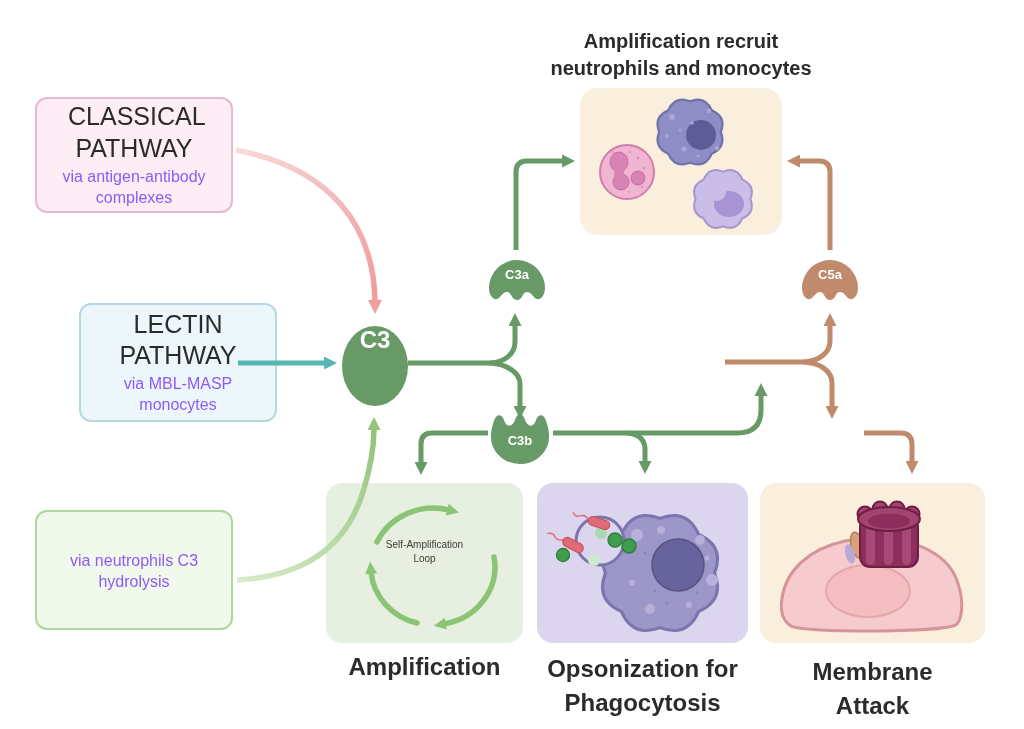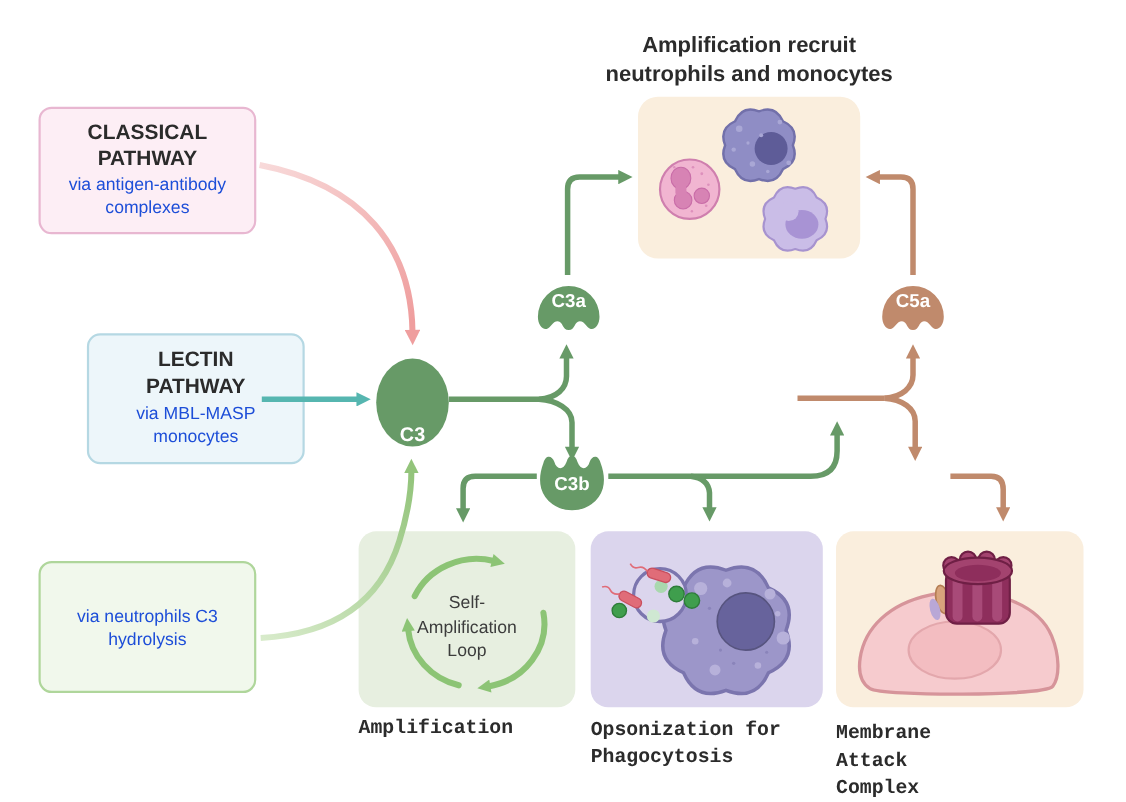--- a/index.html
+++ b/index.html
@@ -6,58 +6,58 @@
   .canvas{
     position:relative;width:1024px;height:729px;background:#ffffff;
     font-family:"Liberation Sans",sans-serif;color:#2b2b2b;overflow:hidden;
   }
   
   .pbox{
     position:absolute;left:35px;width:198px;border-radius:12px;border:2px solid;
     display:flex;flex-direction:column;justify-content:center;align-items:center;
     text-align:center;box-sizing:border-box;padding:10px 8px;z-index:1;
   }
-  .pbox .ptitle{font-weight:700;font-size:19px;line-height:1.25;max-width:132px;}
-  .pbox .psub{font-size:16px;line-height:1.3;margin-top:3px;max-width:150px;color:#1d4ed8;}
+  .pbox .ptitle{font-weight:400;font-size:25px;line-height:1.25;max-width:132px;}
+  .pbox .psub{font-size:16px;line-height:1.3;margin-top:3px;max-width:150px;color:#8b5cf6;}
   .pbox.classical{top:97px;height:116px;background:#fdeef5;border-color:#e8b7d1;}
   .pbox.lectin{top:303px;height:119px;background:#edf6fa;border-color:#b5d8e3;margin-left:44px;}
   .pbox.alternative{top:510px;height:120px;background:#f1f8ec;border-color:#afd69b;}
   
   .top-title{
     position:absolute;left:540px;top:28px;width:282px;text-align:center;
     font-size:20px;font-weight:700;line-height:1.35;z-index:1;
   }
   
   .obox{position:absolute;border-radius:16px;z-index:1;}
   .obox.recruit{left:580px;top:88px;width:202px;height:147px;background:#faeedd;border-radius:18px;}
   .obox.amp{left:326px;top:483px;width:197px;height:160px;background:#e7efe0;}
   .obox.opson{left:537px;top:483px;width:211px;height:160px;background:#dbd5ed;}
   .obox.mac{left:760px;top:483px;width:225px;height:160px;background:#faeedd;}
   .loop-label{
     position:absolute;left:326px;top:538px;width:197px;text-align:center;
-    font-size:16px;line-height:1.35;color:#3c3c3c;z-index:3;
+    font-size:10px;line-height:1.35;color:#3c3c3c;z-index:3;
   }
   .loop-label span{display:inline-block;max-width:100px;}
-  .caption{position:absolute;text-align:left;font-size:18px;font-weight:700;line-height:1.4;z-index:1;font-family:Liberation Mono, monospace;}
+  .caption{position:absolute;text-align:center;font-size:24px;font-weight:700;line-height:1.4;z-index:1;}
   .caption.amp{left:326px;top:650px;width:197px;}
   .caption.opson{left:537px;top:652px;width:211px;}
   .caption.mac{left:760px;top:655px;width:225px;}
   .caption.mac span{display:inline-block;max-width:145px;}
   
   .oval{
-    position:absolute;border-radius:50%;display:flex;align-items:flex-end;justify-content:center;
-    color:#fff;font-weight:700;font-size:18px;z-index:3;
+    position:absolute;border-radius:50%;display:flex;align-items:flex-start;justify-content:center;
+    color:#fff;font-weight:700;font-size:24px;z-index:3;
   }
   .oval.c3{left:342px;top:326px;width:66px;height:80px;background:#679a67;}
   .oval.c5{left:659px;top:325px;width:66px;height:74px;background:#c08a6c;}
   .frag{position:absolute;z-index:3;}
   .frag svg{display:block;}
   .frag .flabel{
     position:absolute;inset:0;display:flex;align-items:center;justify-content:center;
-    color:#fff;font-weight:700;font-size:17px;
+    color:#fff;font-weight:700;font-size:13px;
   }
   .frag.dome .flabel{padding-bottom:8px;}
   .frag.cup .flabel{padding-top:6px;}
   .frag.c3a{left:487px;top:252px;}
   .frag.c5a{left:800px;top:252px;}
   .frag.c3b{left:488px;top:407px;}
   .frag.c5b{left:800px;top:419px;}
   
   svg.overlay{position:absolute;left:0;top:0;z-index:2;}
   .cellart{position:absolute;left:0;top:0;}

